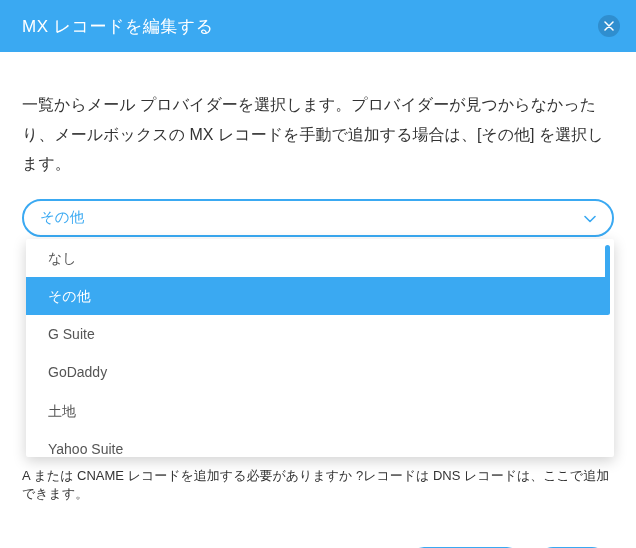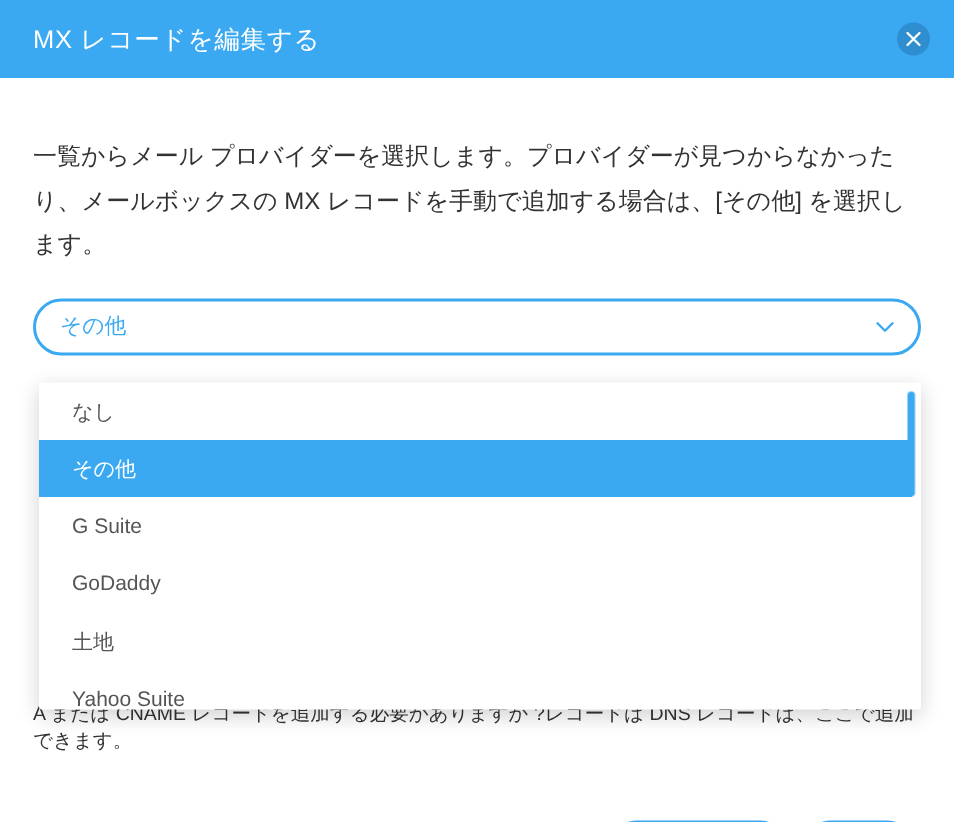--- a/index.html
+++ b/index.html
@@ -65,21 +65,21 @@
     position: relative;
   }
   .select-box .chevron {
     position: absolute;
     right: 16px;
     top: 50%;
     transform: translateY(-50%);
   }
   .dropdown {
     position: absolute;
-    top: 56px;
+    top: 40px;
     left: 4px;
     right: 0;
     background: #fff;
     box-shadow: 0 4px 14px rgba(0,0,0,0.18);
     border-radius: 2px;
     z-index: 10;
     padding-right: 6px;
   }
   .dropdown-inner {
     max-height: 218px;

